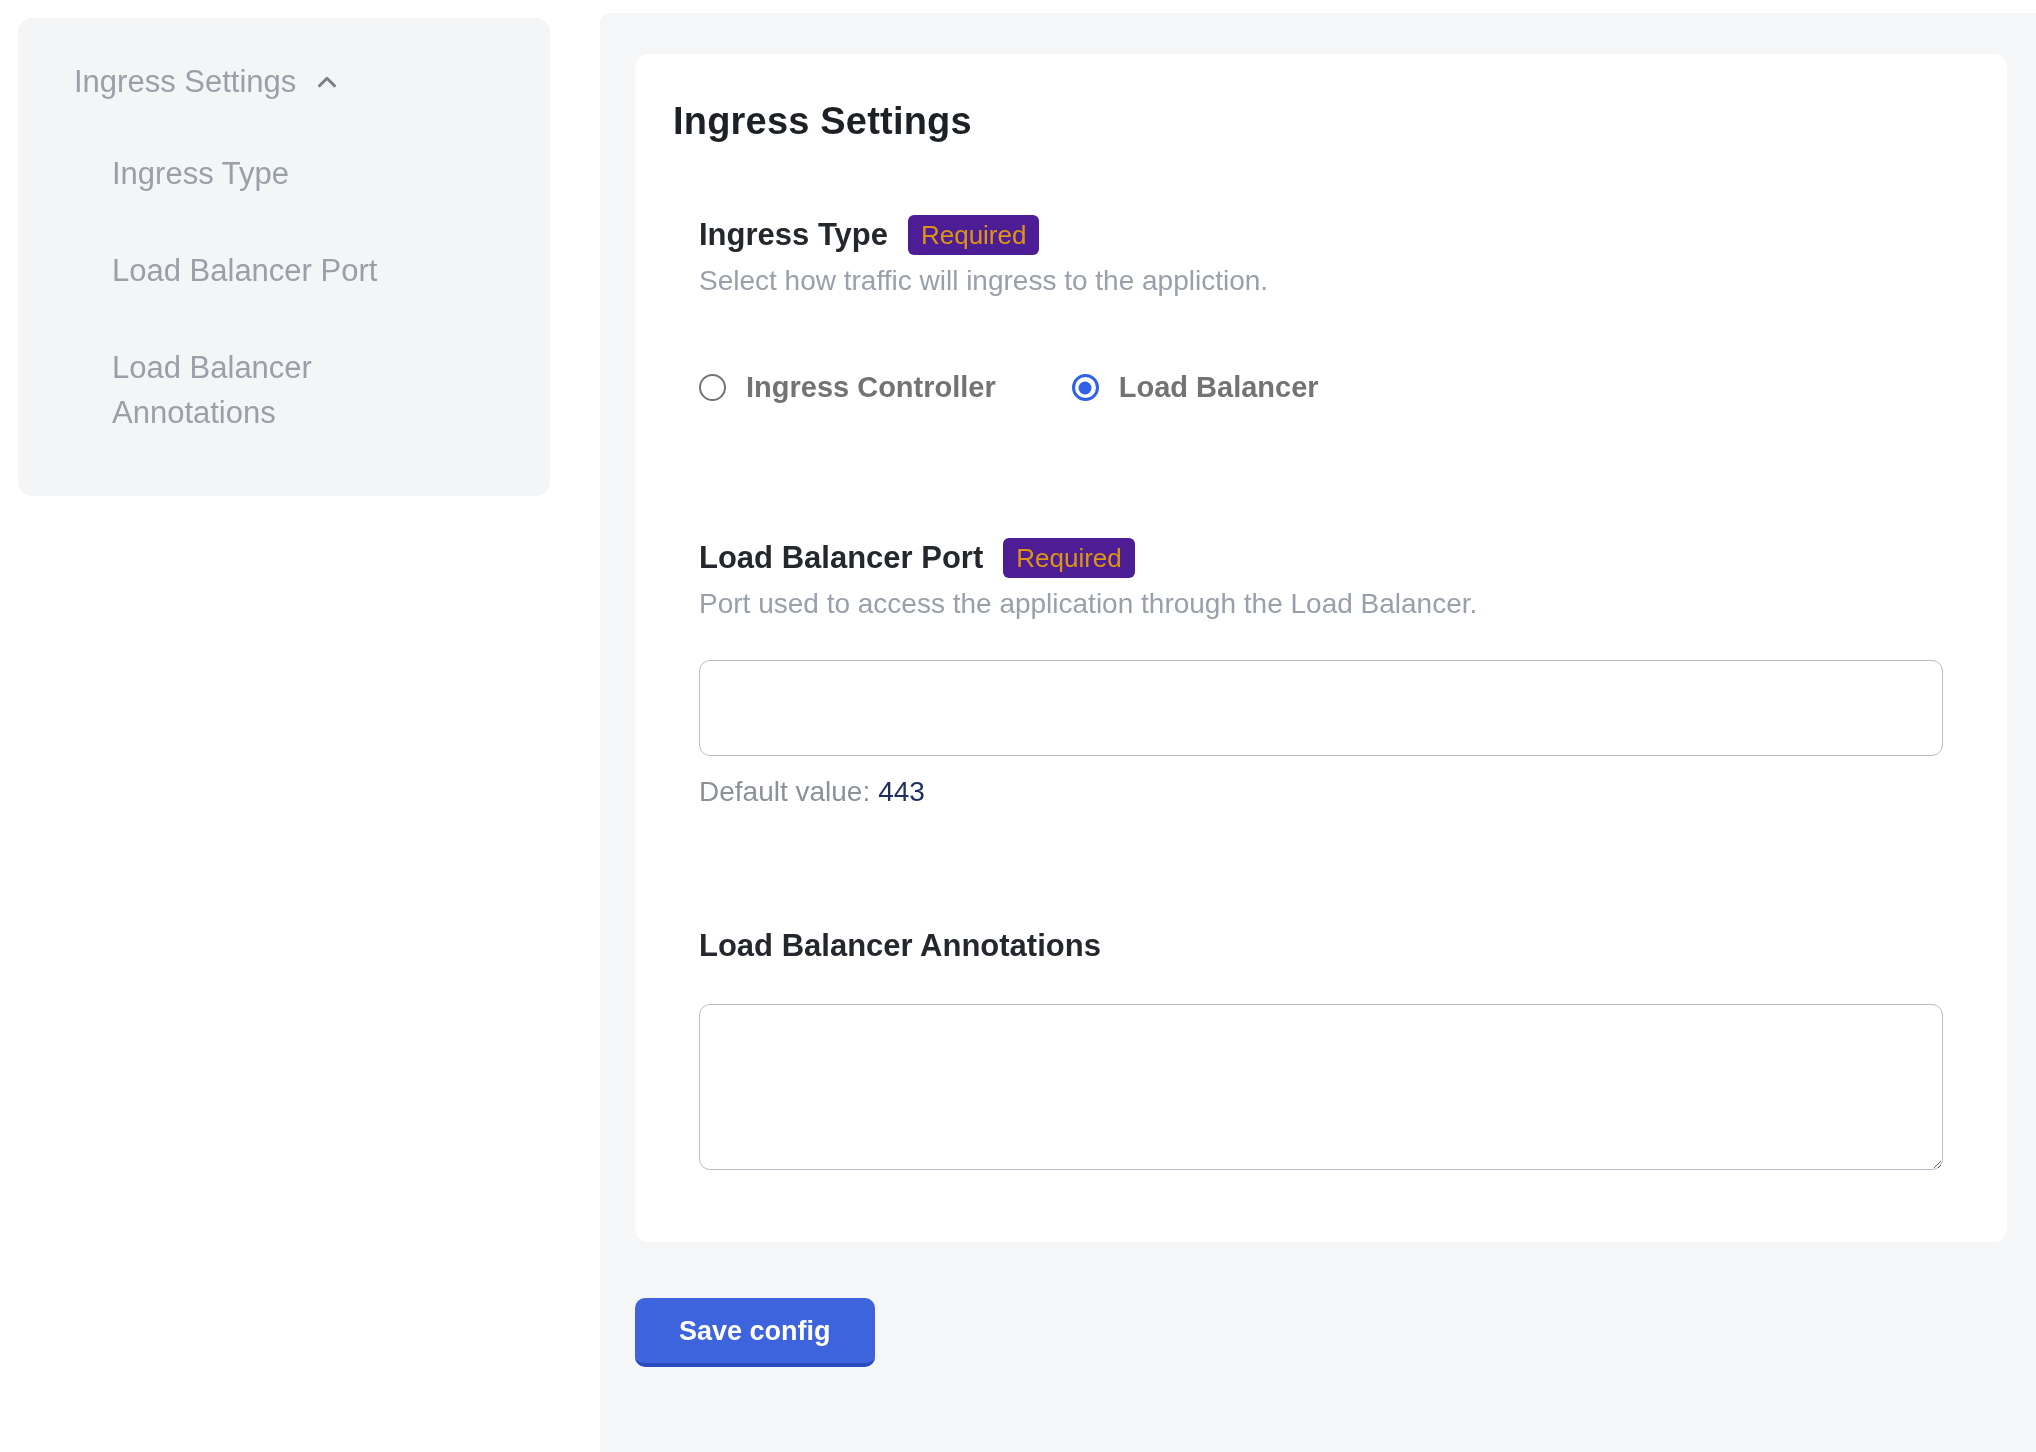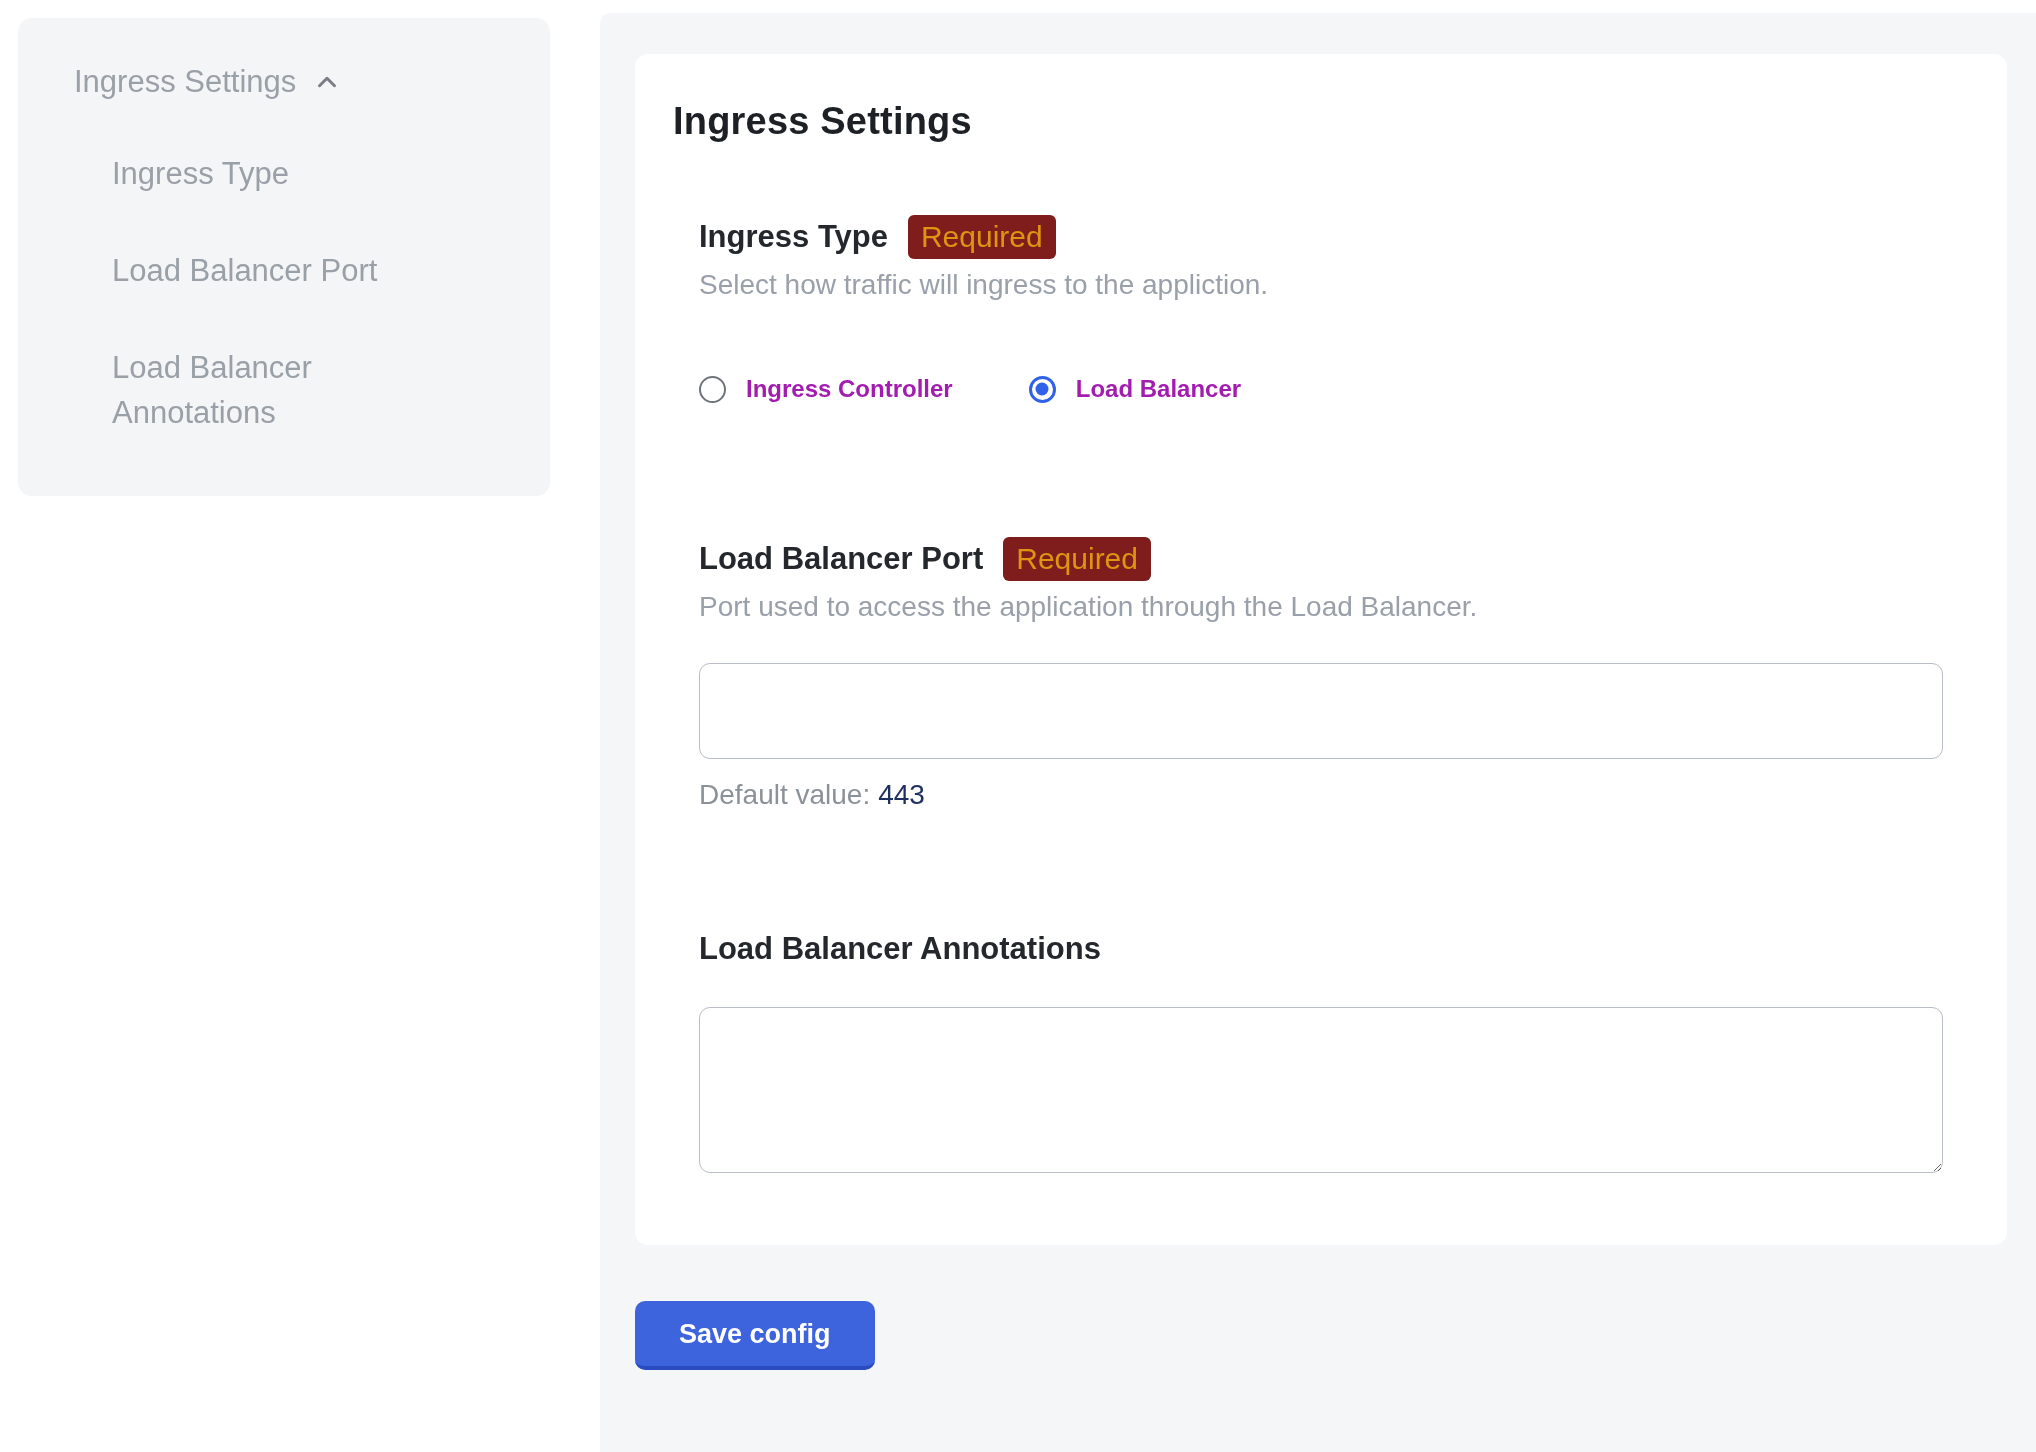--- a/index.html
+++ b/index.html
@@ -72,23 +72,23 @@
     display: flex;
     align-items: center;
     gap: 20px;
   }
   .section-label {
     font-size: 31px;
     font-weight: 700;
     color: #24282c;
   }
   .badge {
-    font-size: 30px;
+    font-size: 26px;
     color: #dd9512;
-    background: #7f1d1d;
+    background: #4c1d95;
     border-radius: 6px;
     padding: 7px 13px;
     line-height: 1;
   }
   .section-desc {
     margin-top: 10px;
     font-size: 28px;
     color: #99a0aa;
   }
 
@@ -119,23 +119,23 @@
   .radio-circle.selected::after {
     content: "";
     position: absolute;
     left: 50%; top: 50%;
     width: 13px; height: 13px;
     transform: translate(-50%, -50%);
     border-radius: 50%;
     background: #2f62e9;
   }
   .radio-label {
-    font-size: 24px;
+    font-size: 29px;
     font-weight: 600;
-    color: #a21caf;
+    color: #737373;
   }
 
   
   .text-input {
     margin-top: 40px;
     width: 100%;
     height: 96px;
     border: 1px solid #b9bec6;
     border-radius: 11px;
     background: #ffffff;

